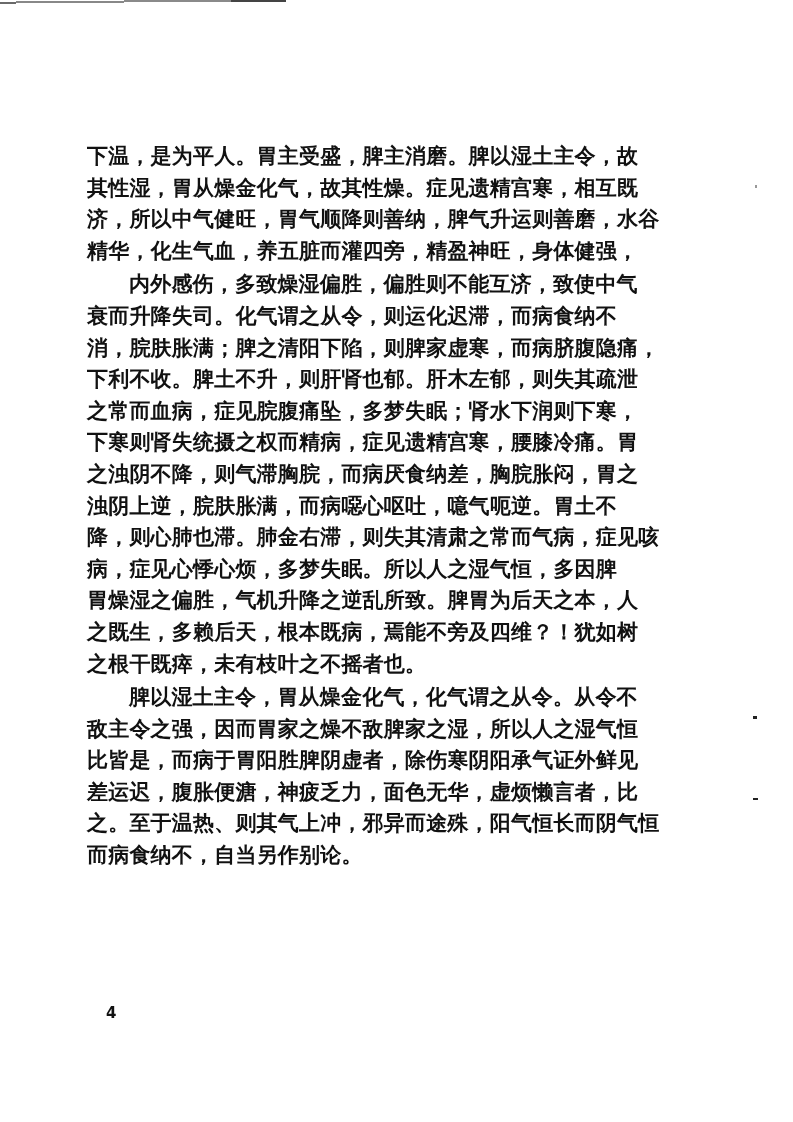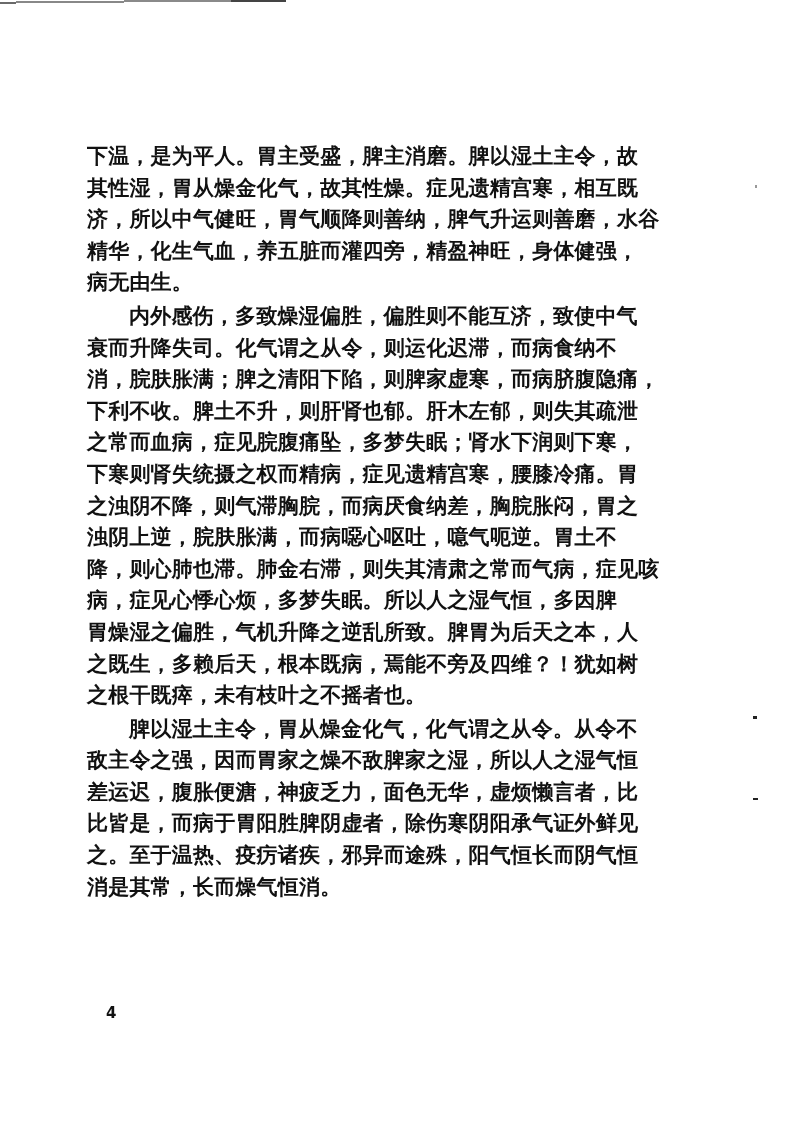--- a/index.html
+++ b/index.html
@@ -70,21 +70,20 @@
   <div class="seg" style="left:231px;width:55px;top:0;background:#444;"></div>
 </div>
 
 <div class="page-text">
 
   <div class="paragraph">
     <div class="line">下温，是为平人。胃主受盛，脾主消磨。脾以湿土主令，故</div>
     <div class="line">其性湿，胃从燥金化气，故其性燥。症见遗精宫寒，相互既</div>
     <div class="line">济，所以中气健旺，胃气顺降则善纳，脾气升运则善磨，水谷</div>
     <div class="line">精华，化生气血，养五脏而灌四旁，精盈神旺，身体健强，</div>
-    <div class="line">病无由生。</div>
   </div>
   <div class="para-gap"></div>
 
   <div class="paragraph">
     <div class="line indent">内外感伤，多致燥湿偏胜，偏胜则不能互济，致使中气</div>
     <div class="line">衰而升降失司。化气谓之从令，则运化迟滞，而病食纳不</div>
     <div class="line">消，脘肤胀满；脾之清阳下陷，则脾家虚寒，而病脐腹隐痛，</div>
     <div class="line">下利不收。脾土不升，则肝肾也郁。肝木左郁，则失其疏泄</div>
     <div class="line">之常而血病，症见脘腹痛坠，多梦失眠；肾水下润则下寒，</div>
     <div class="line">下寒则肾失统摄之权而精病，症见遗精宫寒，腰膝冷痛。胃</div>
@@ -94,24 +93,24 @@
     <div class="line">病，症见心悸心烦，多梦失眠。所以人之湿气恒，多因脾</div>
     <div class="line">胃燥湿之偏胜，气机升降之逆乱所致。脾胃为后天之本，人</div>
     <div class="line">之既生，多赖后天，根本既病，焉能不旁及四维？！犹如树</div>
     <div class="line">之根干既瘁，未有枝叶之不摇者也。</div>
   </div>
   <div class="para-gap"></div>
 
   <div class="paragraph">
     <div class="line indent">脾以湿土主令，胃从燥金化气，化气谓之从令。从令不</div>
     <div class="line">敌主令之强，因而胃家之燥不敌脾家之湿，所以人之湿气恒</div>
+    <div class="line">比皆是，而病于胃阳胜脾阴虚者，除伤寒阴阳承气证外鲜见</div>
     <div class="line">差运迟，腹胀便溏，神疲乏力，面色无华，虚烦懒言者，比</div>
-    <div class="line">比皆是，而病于胃阳胜脾阴虚者，除伤寒阴阳承气证外鲜见</div>
-    <div class="line">之。至于温热、疫疠诸疾，邪异而途殊，阳气恒长而阴气恒</div>
-    <div class="line">消是其常，长而燥气恒消。</div>
+    <div class="line">之。至于温热、则其气上冲，邪异而途殊，阳气恒长而阴气恒</div>
+    <div class="line">而病食纳不，自当另作别论。</div>
   </div>
 </div>
 
 <div class="page-number">4</div>
 
 <div class="speck" style="left:755px;top:185px;width:2px;height:3px;background:#999;"></div>
 <div class="speck" style="left:753px;top:716px;width:4px;height:3px;"></div>
 <div class="speck" style="left:753px;top:798px;width:5px;height:2px;"></div>
 
 </body></html>

